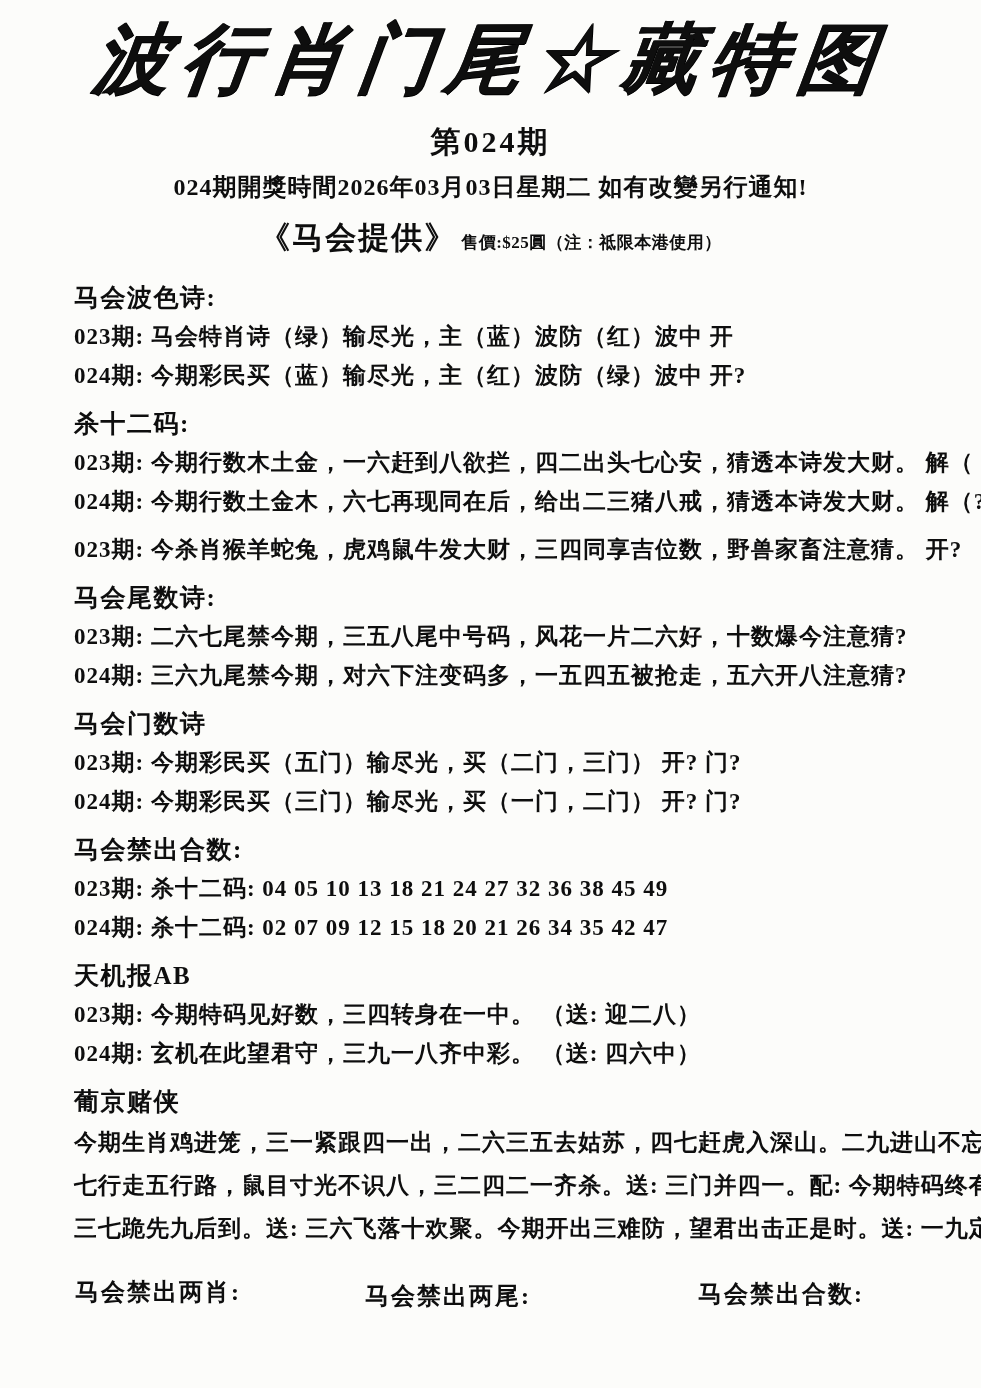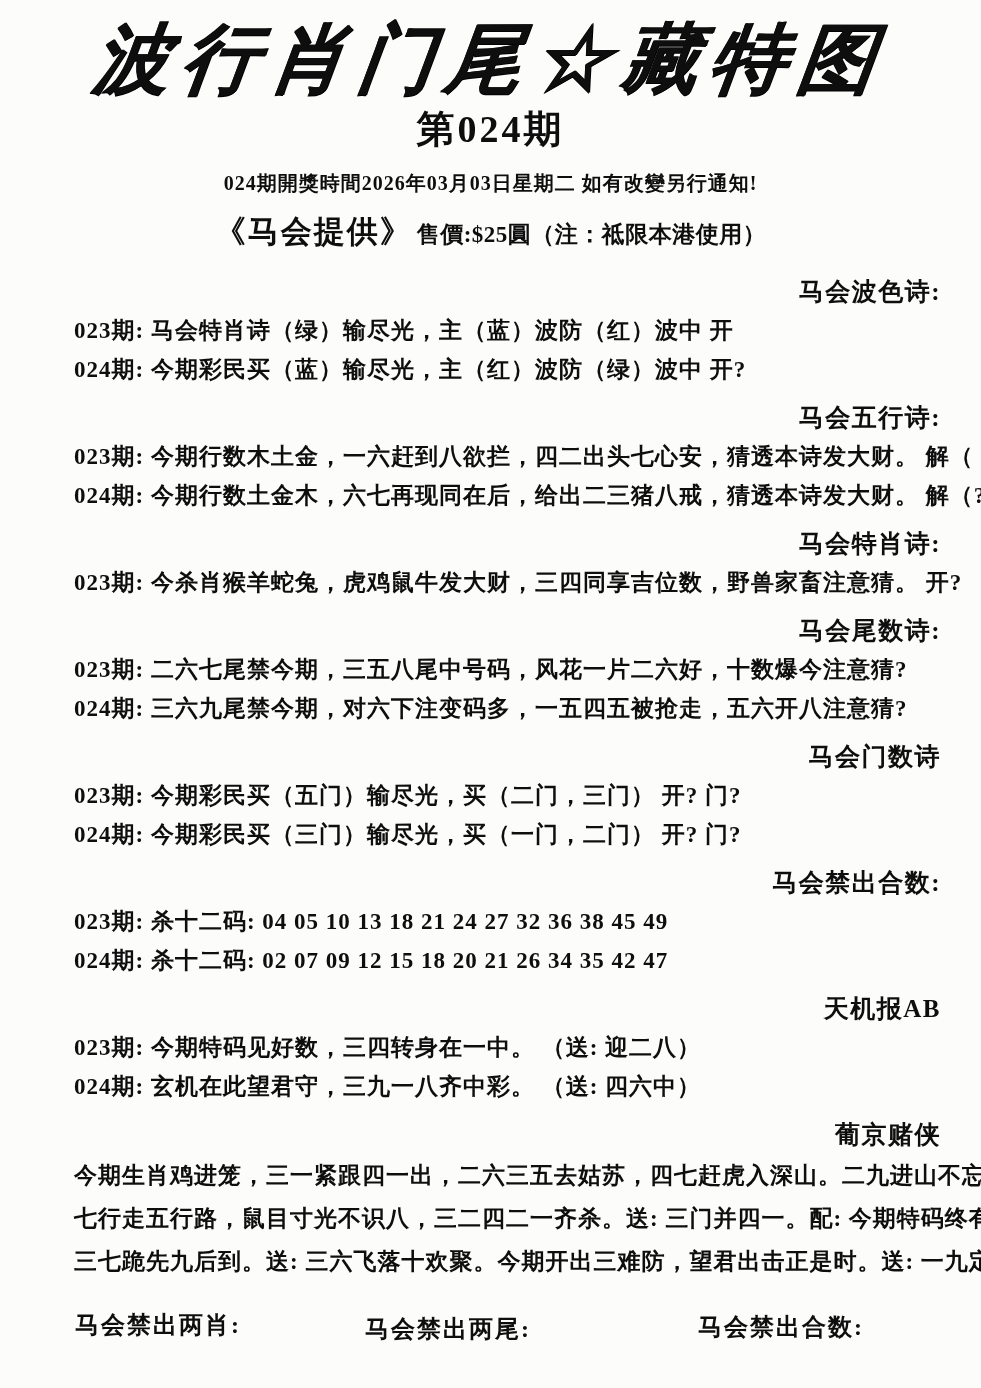--- a/index.html
+++ b/index.html
@@ -20,32 +20,32 @@
   .title {
     font-size: 76px;
     font-weight: 900;
     font-style: italic;
     letter-spacing: 12px;
     transform: skewX(-7deg);
     white-space: nowrap;
     line-height: 1.15;
     text-shadow: 1px 0 0 #000, 0 1px 0 #000;
   }
-  .issue { font-size: 38px; letter-spacing: 3px; margin-top: 1px; }
-  .meta-line { font-size: 20px; letter-spacing: 1px; margin-top: 15px; }
+  .issue { font-size: 30px; letter-spacing: 3px; margin-top: 19px; }
+  .meta-line { font-size: 24px; letter-spacing: 1px; margin-top: 8px; }
   .provider-row {
     display: flex; justify-content: center; align-items: baseline;
     gap: 4px; margin-top: 14px;
   }
   .provider-main { font-size: 31px; letter-spacing: 2px; }
-  .provider-note { font-size: 23px; letter-spacing: 0.5px; }
+  .provider-note { font-size: 17px; letter-spacing: 0.5px; }
   
   .sections { padding: 10px 40px 0 74px; }
   .section { margin-top: 9px; }
-  .section-heading { font-size: 25px; letter-spacing: 1.5px; padding: 3px 0; text-align: right; }
+  .section-heading { font-size: 25px; letter-spacing: 1.5px; padding: 3px 0; }
   .poem-line { font-size: 23px; letter-spacing: 1px; padding: 4px 0; white-space: nowrap; }
   .section.para .poem-line { padding: 6px 0; }
   
   .banned-row { position: relative; height: 190px; margin-top: 18px; }
   .banned-label { position: absolute; font-size: 24px; letter-spacing: 2px; }
   .lbl-1 { left: 75px;  top: 8px; }
   .lbl-2 { left: 365px; top: 12px; }
   .lbl-3 { left: 698px; top: 10px; }
 </style>
 </head>
@@ -65,27 +65,26 @@
 
   <div class="sections">
 
     <div class="section">
       <div class="section-heading">马会波色诗:</div>
       <div class="poem-line">023期: 马会特肖诗（绿）输尽光，主（蓝）波防（红）波中 开</div>
       <div class="poem-line">024期: 今期彩民买（蓝）输尽光，主（红）波防（绿）波中 开?</div>
     </div>
 
     <div class="section">
-      <div class="section-heading">马会五行诗:</div>
+      <div class="section-heading">杀十二码:</div>
       <div class="poem-line">023期: 今期行数木土金，一六赶到八欲拦，四二出头七心安，猜透本诗发大财。 解（ ）</div>
       <div class="poem-line">024期: 今期行数土金木，六七再现同在后，给出二三猪八戒，猜透本诗发大财。 解（?）</div>
     </div>
 
     <div class="section">
-      <div class="section-heading">马会特肖诗:</div>
       <div class="poem-line">023期: 今杀肖猴羊蛇兔，虎鸡鼠牛发大财，三四同享吉位数，野兽家畜注意猜。 开?</div>
     </div>
 
     <div class="section">
       <div class="section-heading">马会尾数诗:</div>
       <div class="poem-line">023期: 二六七尾禁今期，三五八尾中号码，风花一片二六好，十数爆今注意猜?</div>
       <div class="poem-line">024期: 三六九尾禁今期，对六下注变码多，一五四五被抢走，五六开八注意猜?</div>
     </div>
 
     <div class="section">

